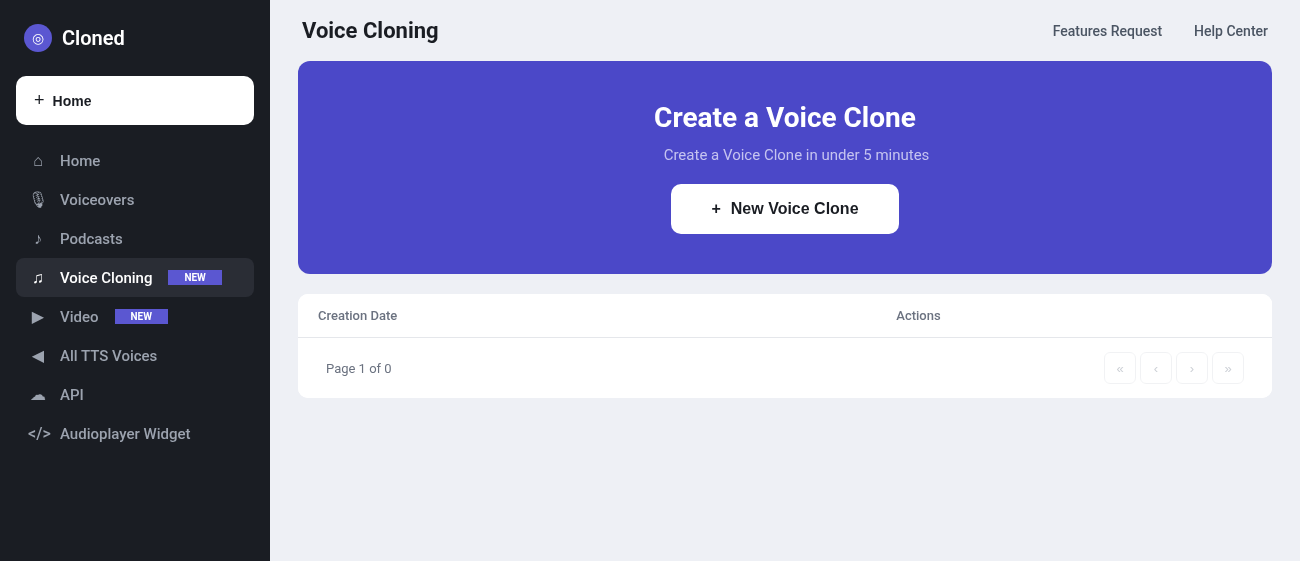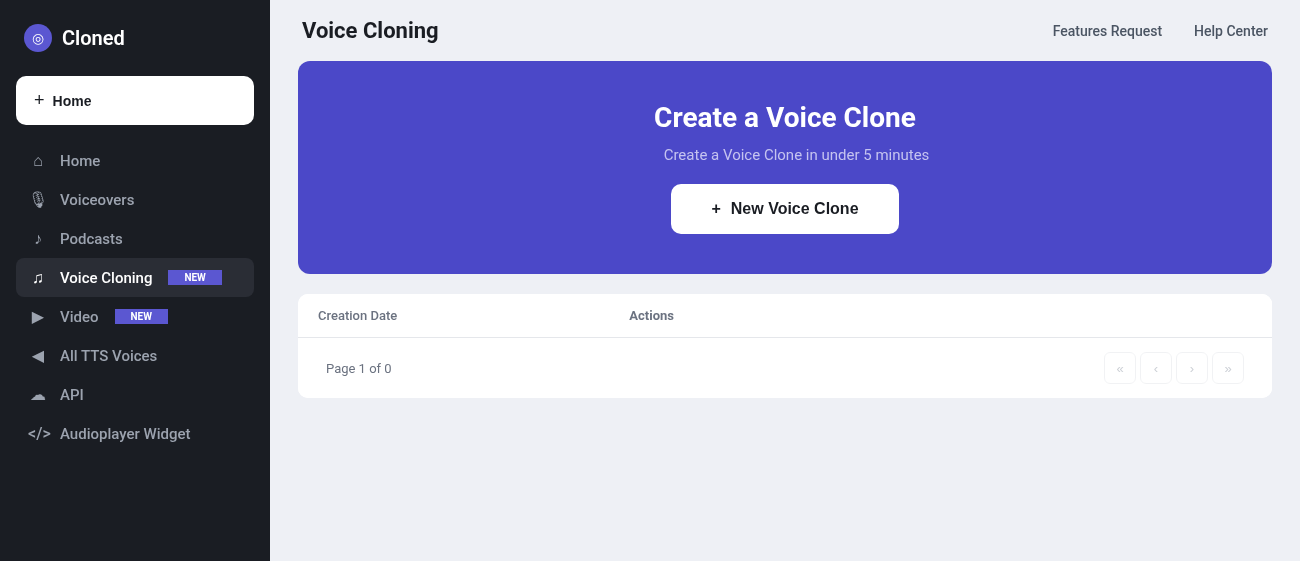--- a/index.html
+++ b/index.html
@@ -208,22 +208,21 @@
       background: #ffffff;
     }
 
     .table-col-header {
       color: #6b7280;
       font-size: 13px;
       font-weight: 500;
     }
 
     .table-col-header:last-child {
-      text-align: left;
-      font-weight: bold;
+      text-align: right;
     }
 
     .table-footer {
       display: flex;
       align-items: center;
       justify-content: space-between;
       padding: 14px 28px;
       background: #ffffff;
     }
 

